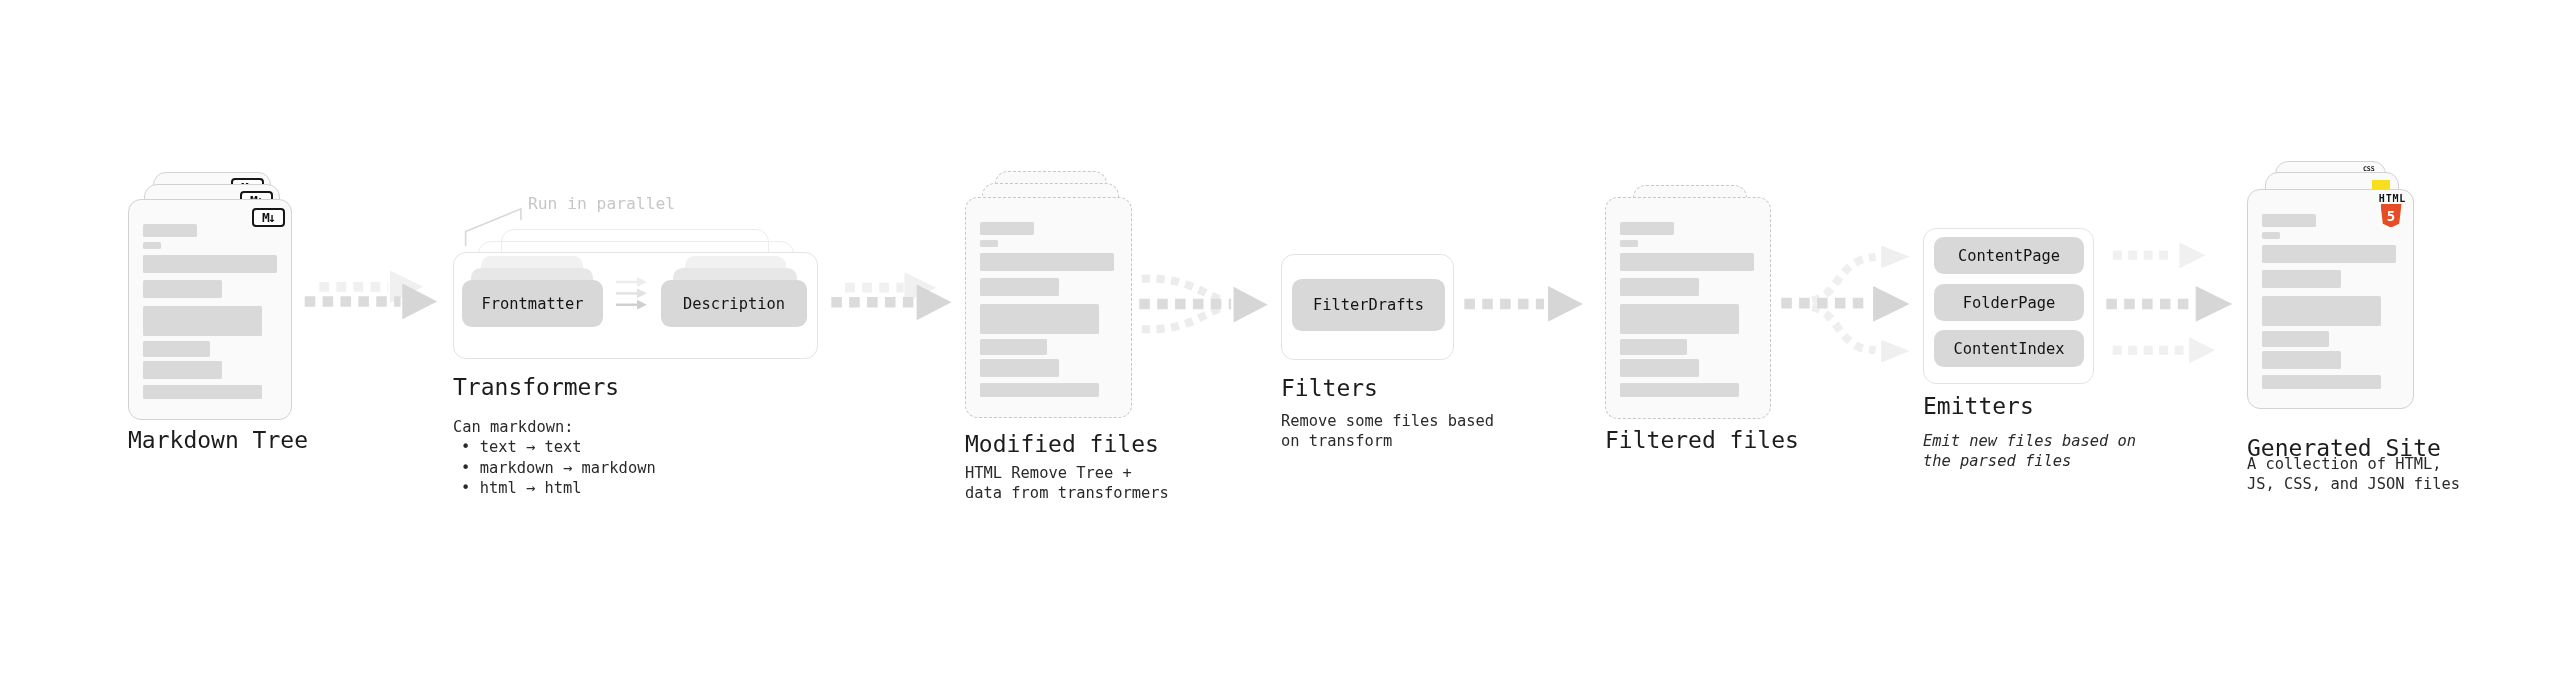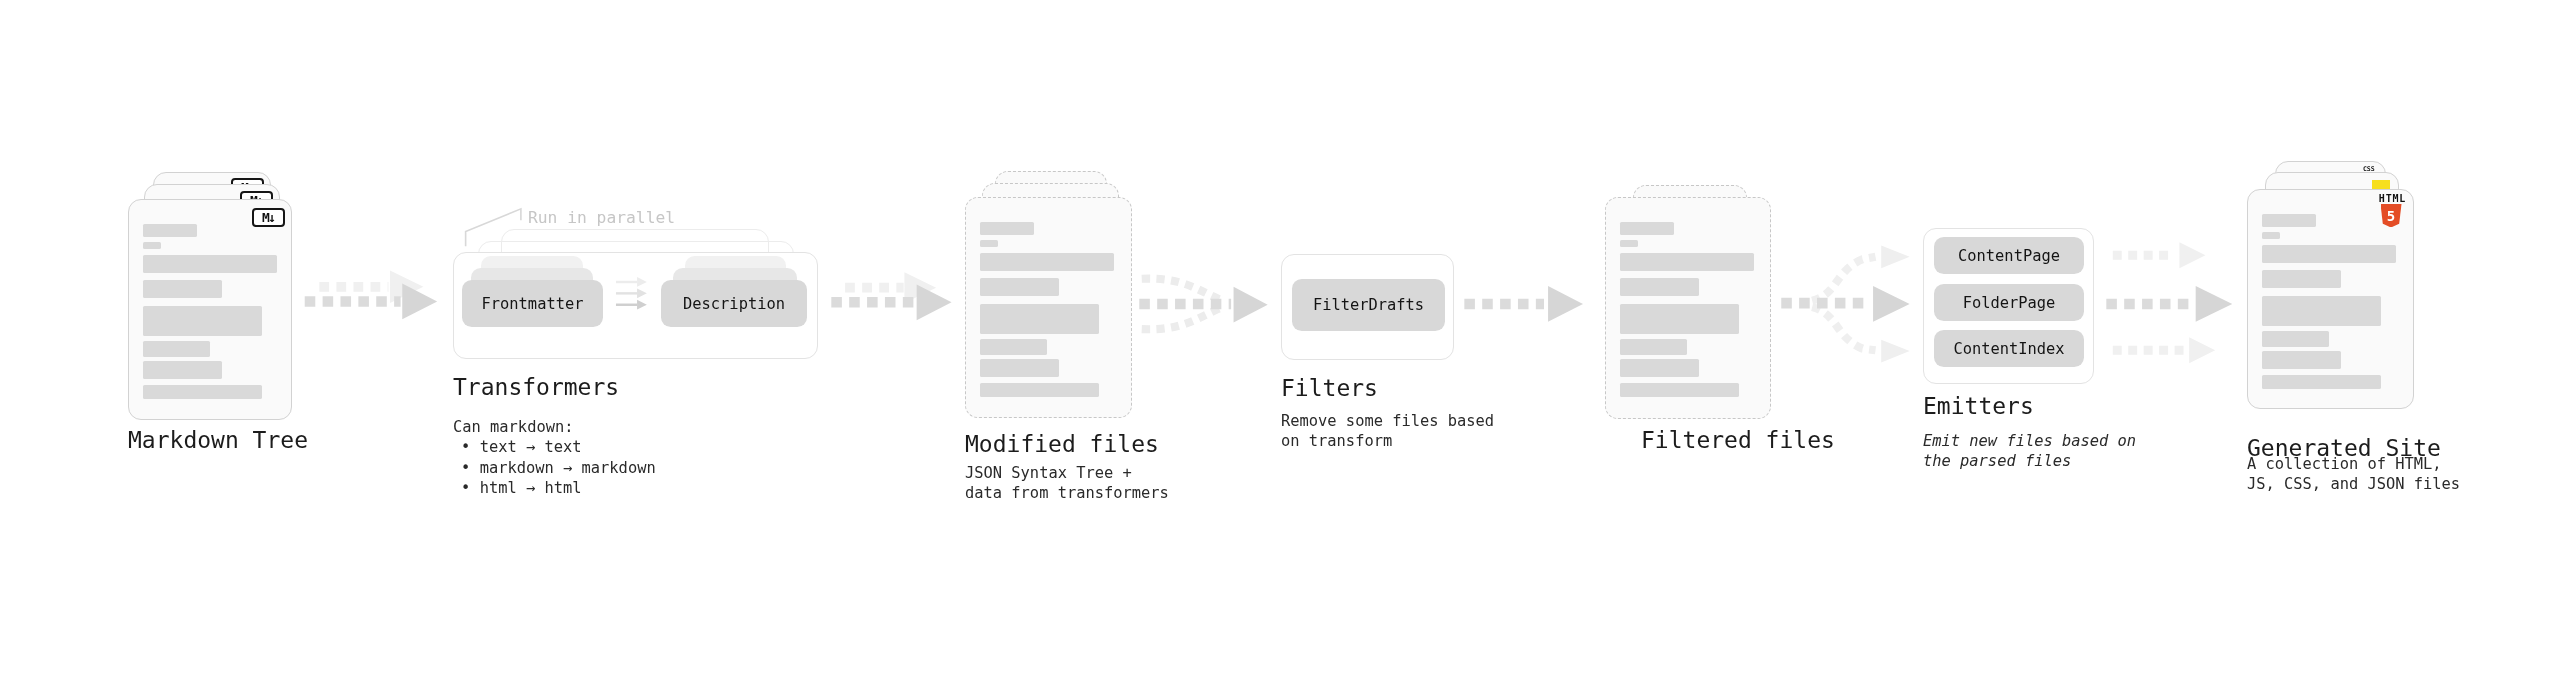--- a/index.html
+++ b/index.html
@@ -74,21 +74,21 @@
     <div class="frame" style="left:453px;top:252px;width:365px;height:107px;"></div>
 
     <div class="chip ghost2" style="left:481px;top:256px;width:102px;height:47px;"></div>
     <div class="chip ghost1" style="left:471px;top:268px;width:122px;height:47px;"></div>
     <div class="chip" style="left:462px;top:280px;width:141px;height:47px;">Frontmatter</div>
 
     <div class="chip ghost2" style="left:685px;top:256px;width:101px;height:47px;"></div>
     <div class="chip ghost1" style="left:673px;top:268px;width:124px;height:47px;"></div>
     <div class="chip" style="left:661px;top:280px;width:146px;height:47px;">Description</div>
 
-    <div class="annotation" style="left:528px;top:208px;">Run in parallel</div>
+    <div class="annotation" style="left:528px;top:194px;">Run in parallel</div>
 
     <div class="node-title" style="left:453px;top:375px;">Transformers</div>
     <div class="node-desc" style="left:453px;top:417px;">
       <div>Can markdown:</div>
       <div class="indent">• text → text</div>
       <div class="indent">• markdown → markdown</div>
       <div class="indent">• html → html</div>
     </div>
   </div>
 
@@ -102,21 +102,21 @@
           <div class="bar" style="top: 55px; width: 134px; height: 18px;"></div>
           <div class="bar" style="top: 80px; width: 79px; height: 18px;"></div>
           <div class="bar" style="top: 106px; width: 119px; height: 30px;"></div>
           <div class="bar" style="top: 141px; width: 67px; height: 16.3px;"></div>
           <div class="bar" style="top: 161px; width: 79px; height: 18px;"></div>
           <div class="bar" style="top: 185px; width: 119px; height: 14px;"></div>
         </div>
     </div>
     <div class="node-title" style="left:965px;top:432px;">Modified files</div>
     <div class="node-desc" style="left:965px;top:463px;">
-      <div>JSON Syntax Tree +</div>
+      <div>HTML Remove Tree +</div>
       <div>data from transformers</div>
     </div>
   </div>
 
   <div>
     <div class="frame" style="left:1281px;top:254px;width:173px;height:106px;"></div>
     <div class="chip" style="left:1292px;top:279px;width:153px;height:52px;">FilterDrafts</div>
     <div class="node-title" style="left:1281px;top:376px;">Filters</div>
     <div class="node-desc" style="left:1281px;top:411px;">
       <div>Remove some files based</div>
@@ -131,21 +131,21 @@
           <div class="bar" style="top: 24.4px; width: 54px; height: 13px;"></div>
           <div class="bar" style="top: 42px; width: 18px; height: 6.5px;"></div>
           <div class="bar" style="top: 55px; width: 134px; height: 18px;"></div>
           <div class="bar" style="top: 80px; width: 79px; height: 18px;"></div>
           <div class="bar" style="top: 106px; width: 119px; height: 30px;"></div>
           <div class="bar" style="top: 141px; width: 67px; height: 16.3px;"></div>
           <div class="bar" style="top: 161px; width: 79px; height: 18px;"></div>
           <div class="bar" style="top: 185px; width: 119px; height: 14px;"></div>
         </div>
     </div>
-    <div class="node-title" style="left:1605px;top:428px;margin-left:36px;">Filtered files</div>
+    <div class="node-title" style="left:1605px;top:428px;">Filtered files</div>
   </div>
 
   <div>
     <div class="frame" style="left:1923px;top:228px;width:171px;height:156px;"></div>
     <div class="chip" style="left:1934px;top:237px;width:150px;height:37px;">ContentPage</div>
     <div class="chip" style="left:1934px;top:284px;width:150px;height:37px;">FolderPage</div>
     <div class="chip" style="left:1934px;top:330px;width:150px;height:37px;">ContentIndex</div>
     <div class="node-title" style="left:1923px;top:394px;">Emitters</div>
     <div class="node-desc" style="left:1923px;top:431px;font-style:italic;">
       <div>Emit new files based on</div>

